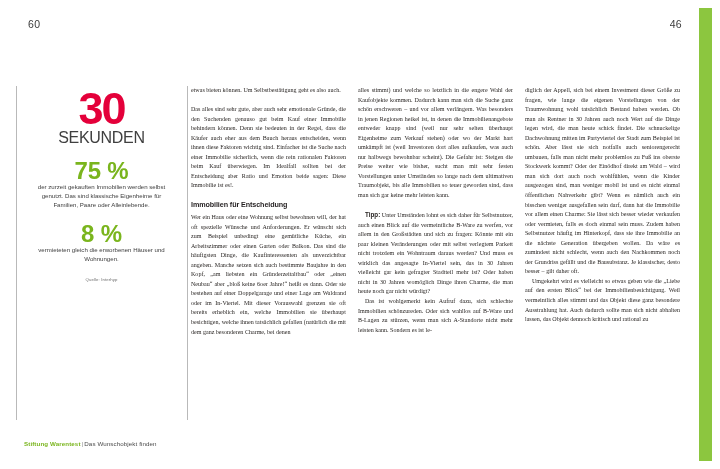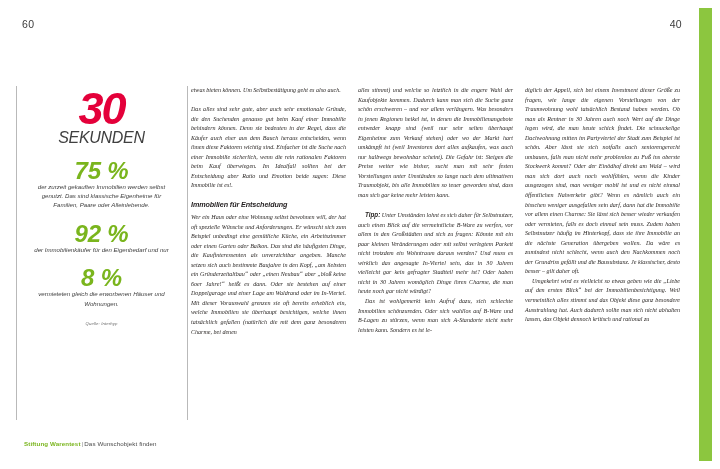--- a/index.html
+++ b/index.html
@@ -33,33 +33,32 @@
   }
 
   .folio {
     position: absolute;
     top: 18px;
     font-family: "Liberation Sans", sans-serif;
     font-size: 10.5px;
     color: #3b3b3b;
     letter-spacing: .3px;
   }
-  .folio.left  { left: 22px; }
+  .folio.left  { left: 28px; }
   .folio.right { right: 38px; }
 
   
   #columns {
     position: absolute;
     top: 86px;
     left: 24px;
     width: 656px;
     height: 334px;
     display: flex;
     gap: 0;
-    font-style: italic;
   }
   .col {
     width: 155px;
     margin-right: 12px;
     font-size: 6.05px;
     line-height: 9.55px;
     text-align: justify;
     hyphens: auto;
     color: #2a2624;
   }
@@ -164,41 +163,37 @@
   .footer .sep { color: #8a8a8a; padding: 0 1px; }
 </style>
 </head>
 <body>
 
 <div id="spread">
 
   <div class="edge-bar"></div>
 
   <div class="folio left">60</div>
-  <div class="folio right">40</div>
+  <div class="folio right">46</div>
 
   <div id="columns">
 
     <div class="col facts">
       <div class="rule l"></div>
       <div class="rule r"></div>
 
       <div class="facts-number">30</div>
       <div class="facts-word">SEKUNDEN</div>
 
       <div class="stat">
         <div class="stat-value">75 %</div>
         <div class="stat-text">der zurzeit gekauften Immobilien werden selbst genutzt. Das sind klassische Eigenheime für Familien, Paare oder Alleinlebende.</div>
       </div>
 
 
-      <div class="stat">
-        <div class="stat-value">92 %</div>
-        <div class="stat-text">der Immobilienkäufer für den Eigenbedarf und nur</div>
-      </div>
 
       <div class="stat">
         <div class="stat-value">8 %</div>
         <div class="stat-text">vermieteten gleich die erworbenen Häuser und Wohnungen.</div>
       </div>
 
       <div class="source">Quelle: Interhyp</div>
     </div>
 
     <div class="col">

